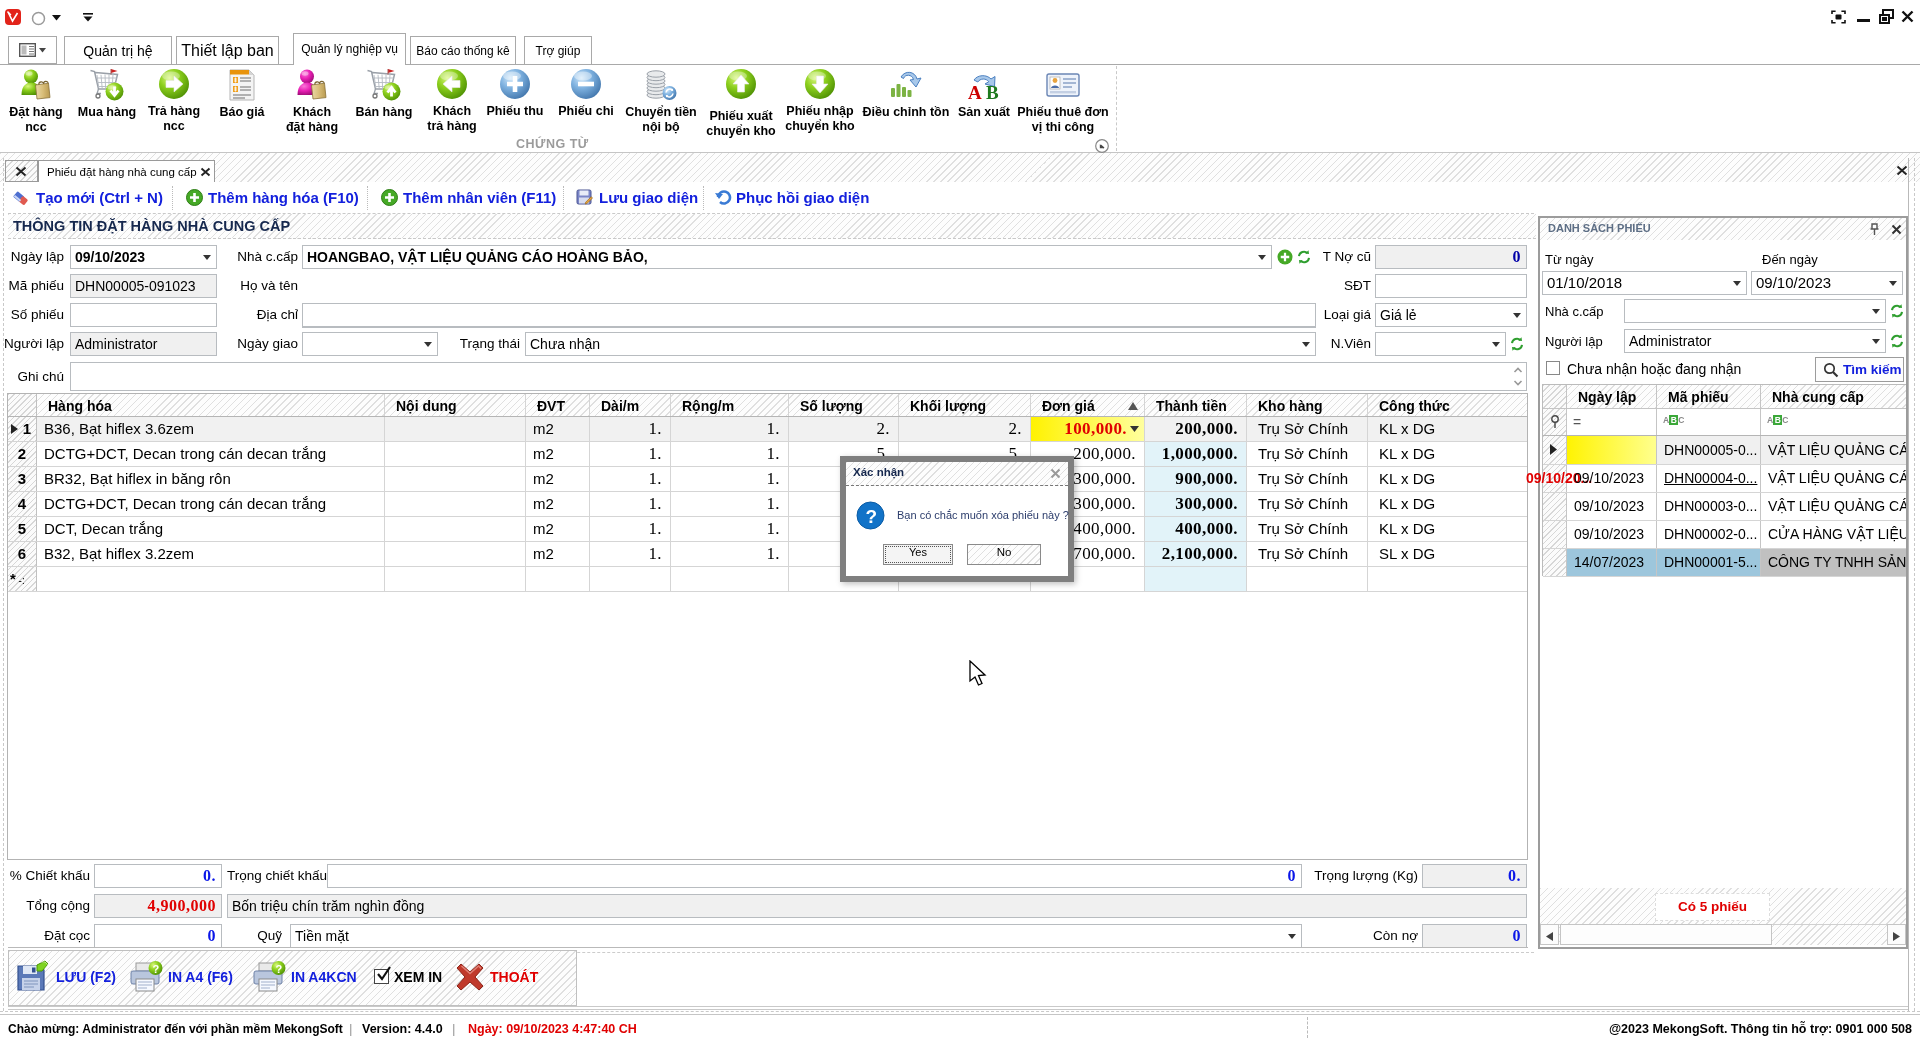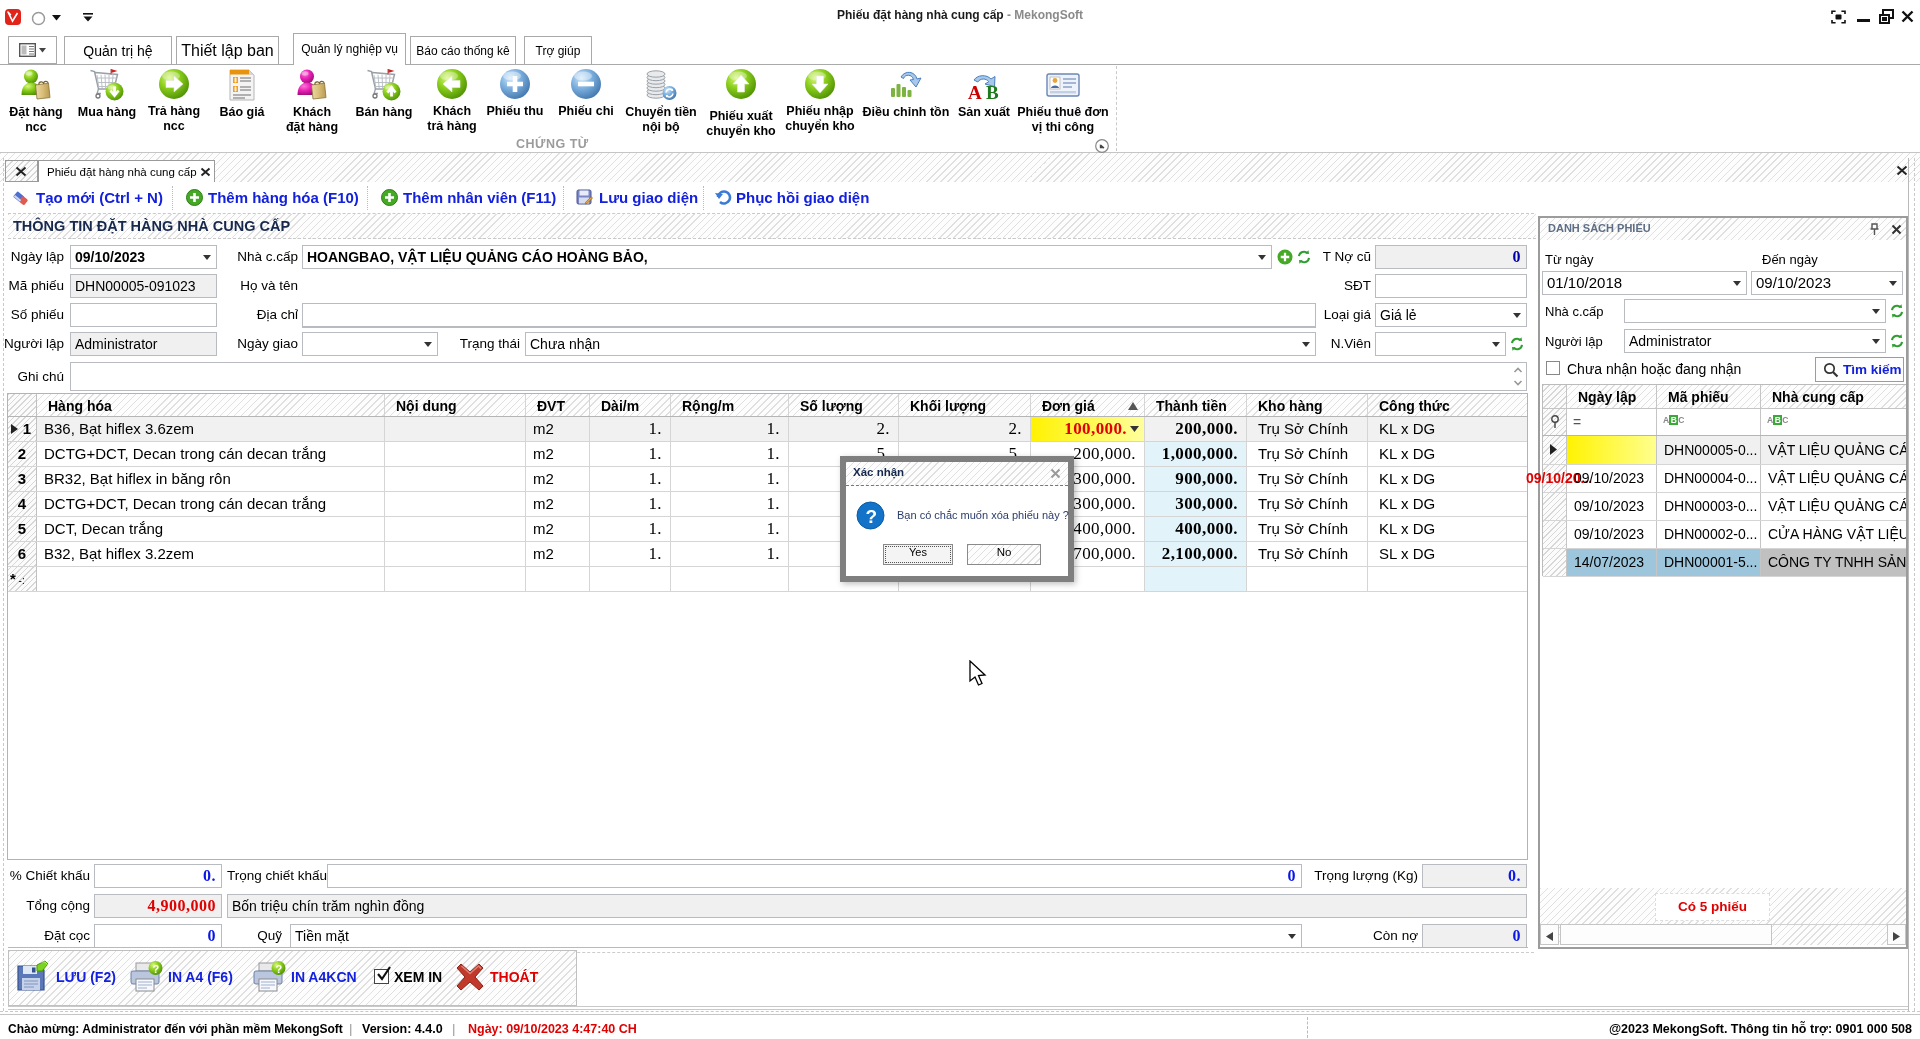--- a/index.html
+++ b/index.html
@@ -38,21 +38,20 @@
   <svg class="abs" style="left:31px;top:11px;" width="15" height="15" viewBox="0 0 15 15">
       <circle cx="7.5" cy="7.5" r="6" fill="none" stroke="#9a9a9a" stroke-width="1.5"></circle>
     </svg>
   <svg class="abs" style="left:52px;top:14px;" width="9" height="7" viewBox="0 0 9 7">
       <path d="M0 1 L9 1 L4.5 6.5 Z" fill="#111"></path>
     </svg>
   <svg class="abs" style="left:83px;top:13px;" width="10" height="9" viewBox="0 0 10 9">
       <rect x="0" y="0" width="10" height="1.6" fill="#111"></rect>
       <path d="M0.5 3.5 L9.5 3.5 L5 8.5 Z" fill="#111"></path>
     </svg>
-  <div class="abs" style="left:0;right:0;top:8px;text-align:center;font-size:12px;"><span class="b" style="color:#1a1a1a;">Phiếu đặt hàng nhà cung cấp</span><span class="b" style="color:#8a8a8a;"> - MekongSoft</span></div>
 
   <svg class="abs" style="left:1831px;top:10px;" width="15" height="14" viewBox="0 0 15 14">
       <g stroke="#111" stroke-width="1.6" fill="none">
         <path d="M1 4 V1.2 H4.6"></path>
         <path d="M10.4 1.2 H14 V4"></path>
         <path d="M14 10 V12.8 H10.4"></path>
         <path d="M4.6 12.8 H1 V10"></path>
       </g>
       <rect x="4.5" y="4.5" width="6" height="5" fill="#111" rx="1"></rect>
     </svg>
@@ -679,21 +678,21 @@
   <div class="gline-h" style="left:1543px;top:548px;width:363px;"></div>
   <div class="gline-h" style="left:1543px;top:576px;width:363px;"></div>
 
   <svg class="abs" style="left:1550px;top:444px;" width="7" height="11" viewBox="0 0 7 11">
       <path d="M0 0 L7 5.5 L0 11 Z" fill="#222"></path>
     </svg>
   <div class="rcell b red" style="left:1520px;top:437px;width:92px;margin-top:28px;">09/10/20...</div>
   <div class="rcell" style="left:1658px;top:437px;width:102px;">DHN00005-0...</div>
   <div class="rcell" style="left:1762px;top:437px;width:144px;">VẬT LIỆU QUẢNG CÁ...</div>
   <div class="rcell" style="left:1568px;top:465px;width:88px;">09/10/2023</div>
-  <div class="rcell" style="left:1658px;top:465px;width:102px;">DHN00004-0...</div>
+  <div class="rcell" style="left:1658px;top:465px;width:102px;text-decoration:underline;">DHN00004-0...</div>
   <div class="rcell" style="left:1762px;top:465px;width:144px;">VẬT LIỆU QUẢNG CÁ...</div>
   <div class="rcell" style="left:1568px;top:493px;width:88px;">09/10/2023</div>
   <div class="rcell" style="left:1658px;top:493px;width:102px;">DHN00003-0...</div>
   <div class="rcell" style="left:1762px;top:493px;width:144px;">VẬT LIỆU QUẢNG CÁ...</div>
   <div class="rcell" style="left:1568px;top:521px;width:88px;">09/10/2023</div>
   <div class="rcell" style="left:1658px;top:521px;width:102px;">DHN00002-0...</div>
   <div class="rcell" style="left:1762px;top:521px;width:144px;">CỬA HÀNG VẬT LIỆU ...</div>
   <div class="rcell" style="left:1568px;top:549px;width:88px;">14/07/2023</div>
   <div class="rcell" style="left:1658px;top:549px;width:102px;">DHN00001-5...</div>
   <div class="rcell" style="left:1762px;top:549px;width:144px;">CÔNG TY TNHH SẢN ...</div>

